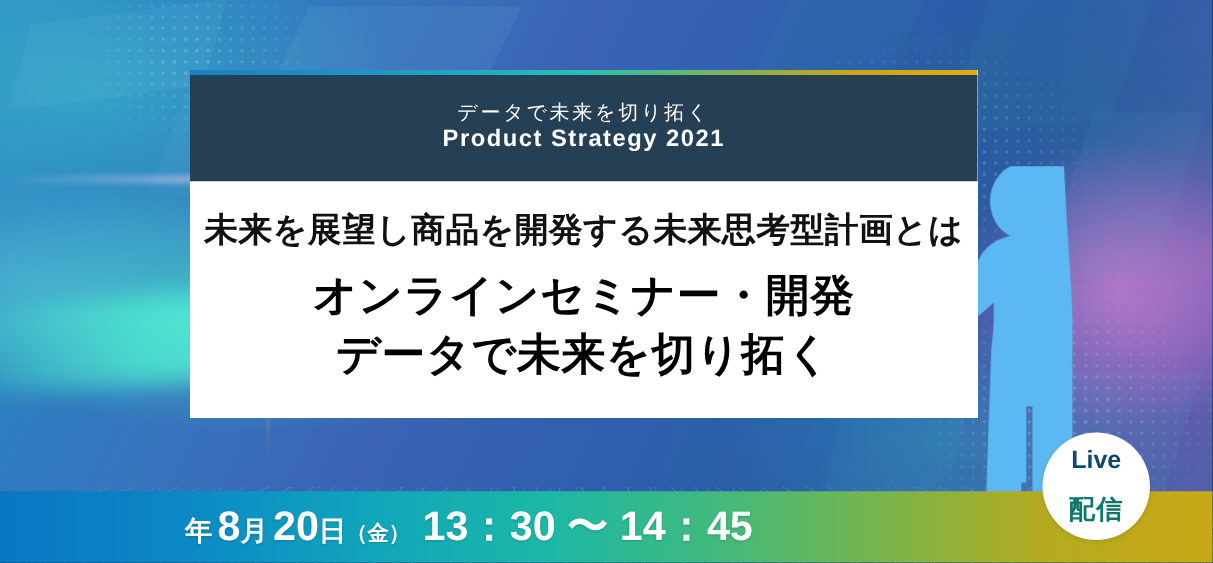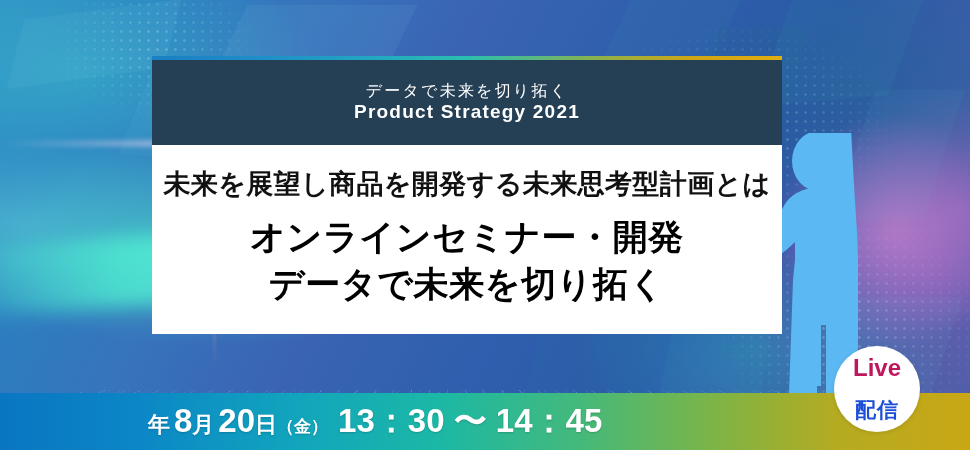--- a/index.html
+++ b/index.html
@@ -208,22 +208,22 @@
 
   
   .live-badge {
     position:absolute; right:50px; bottom:18px;
     width:86px; height:86px; border-radius:50%;
     background:#ffffff; z-index:7;
     display:flex; flex-direction:column;
     align-items:center; justify-content:center;
     box-shadow:0 1px 4px rgba(0,0,0,.12);
   }
-  .live-en { color:#be185d; font-size:24px; font-weight:bold; line-height:1; }
-  .live-jp { color:#1d4ed8; font-size:21px; font-weight:bold; line-height:1.1; margin-top:18px; letter-spacing:1px; }
+  .live-en { color:#0c4a6e; font-size:20px; font-weight:bold; line-height:1; }
+  .live-jp { color:#0f766e; font-size:21px; font-weight:bold; line-height:1.1; margin-top:18px; letter-spacing:1px; }
 </style>
 </head>
 <body>
 
 <div class="banner">
 
   <div class="bg">
     <div class="bg-base"></div>
     <div class="bg-teal"></div>
     <div class="shards">

